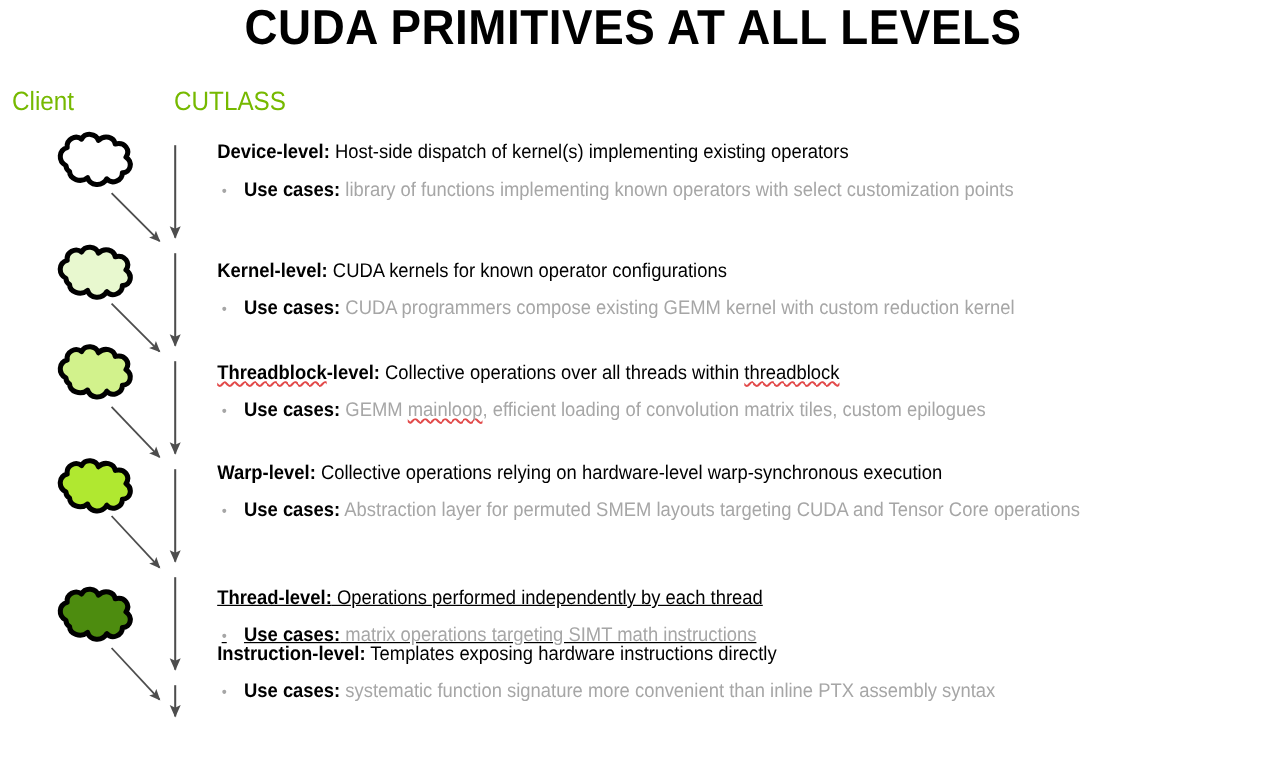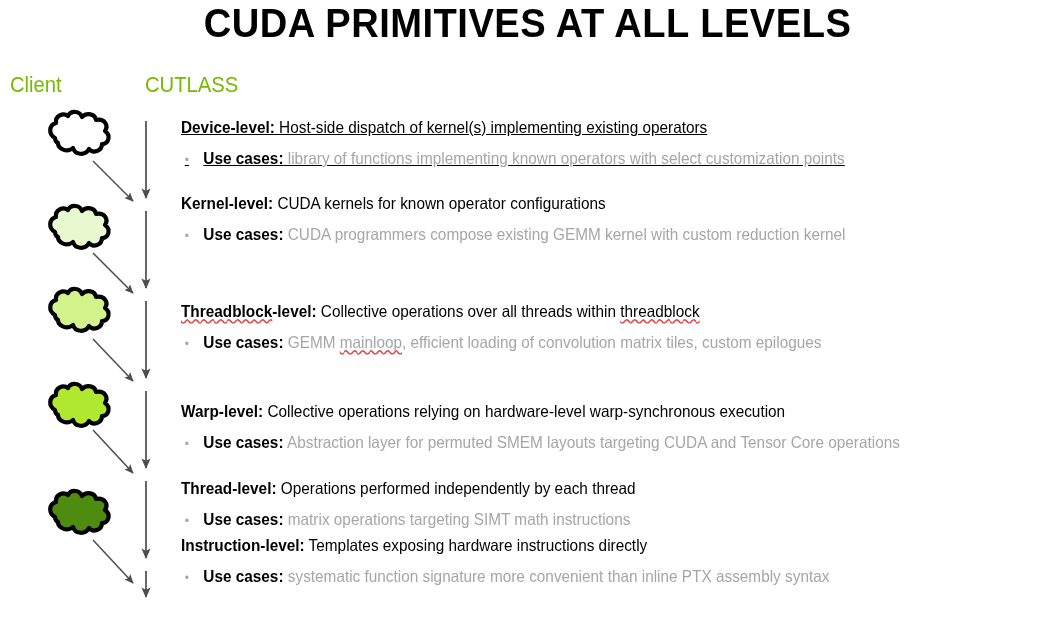--- a/index.html
+++ b/index.html
@@ -182,61 +182,61 @@
       <use href="#cloud-shape" fill="#d2f28c"></use>
     </g>
   <g id="cloud-warp" transform="translate(47,384)">
       <use href="#cloud-shape" fill="#b0e830"></use>
     </g>
   <g id="cloud-thread" transform="translate(47,491)">
       <use href="#cloud-shape" fill="#4d8c0f"></use>
     </g>
 </svg>
 
-<div class="level-block" id="block-device-level" style="top:116px;text-decoration:underline;">
+<div class="level-block" id="block-device-level" style="top:116px;">
   <div class="level-heading">
     <span class="lead">Device-level:</span><span class="desc"> Host-side dispatch of kernel(s) implementing existing operators</span>
   </div>
   <div class="usecase-row">
     <span class="usecase-bullet">•</span>
     <span class="usecase-text"><span class="uc-label">Use cases:</span><span class="uc-body"> library of functions implementing known operators with select customization points</span></span>
   </div>
 </div>
 
-<div class="level-block" id="block-kernel-level" style="top:192px;">
+<div class="level-block" id="block-kernel-level" style="top:215px;">
   <div class="level-heading">
     <span class="lead">Kernel-level:</span><span class="desc"> CUDA kernels for known operator configurations</span>
   </div>
   <div class="usecase-row">
     <span class="usecase-bullet">•</span>
     <span class="usecase-text"><span class="uc-label">Use cases:</span><span class="uc-body"> CUDA programmers compose existing GEMM kernel with custom reduction kernel</span></span>
   </div>
 </div>
 
 <div class="level-block" id="block-threadblock-level" style="top:300px;">
   <div class="level-heading">
     <span class="lead misspelled">Threadblock</span><span class="lead">-level:</span><span class="desc"> Collective operations over all threads within </span><span class="misspelled-word">threadblock</span><span class="desc"></span>
   </div>
   <div class="usecase-row">
     <span class="usecase-bullet">•</span>
     <span class="usecase-text"><span class="uc-label">Use cases:</span><span class="uc-body"><span> GEMM </span><span class="misspelled-word">mainloop</span><span>, efficient loading of convolution matrix tiles, custom epilogues</span></span></span>
   </div>
 </div>
 
-<div class="level-block" id="block-warp-level" style="top:383px;margin-top:17px;">
+<div class="level-block" id="block-warp-level" style="top:383px;">
   <div class="level-heading">
     <span class="lead">Warp-level:</span><span class="desc"> Collective operations relying on hardware-level warp-synchronous execution</span>
   </div>
   <div class="usecase-row">
     <span class="usecase-bullet">•</span>
     <span class="usecase-text"><span class="uc-label">Use cases:</span><span class="uc-body"> Abstraction layer for permuted SMEM layouts targeting CUDA and Tensor Core operations</span></span>
   </div>
 </div>
 
-<div class="level-block" id="block-thread-level" style="top:477px;">
+<div class="level-block" id="block-thread-level" style="top:487px;text-decoration:underline;">
   <div class="level-heading">
     <span class="lead">Thread-level:</span><span class="desc"> Operations performed independently by each thread</span>
   </div>
   <div class="usecase-row">
     <span class="usecase-bullet">•</span>
     <span class="usecase-text"><span class="uc-label">Use cases:</span><span class="uc-body"> matrix operations targeting SIMT math instructions</span></span>
   </div>
 </div>
 
 <div class="level-block" id="block-instruction-level" style="top:534px;">

